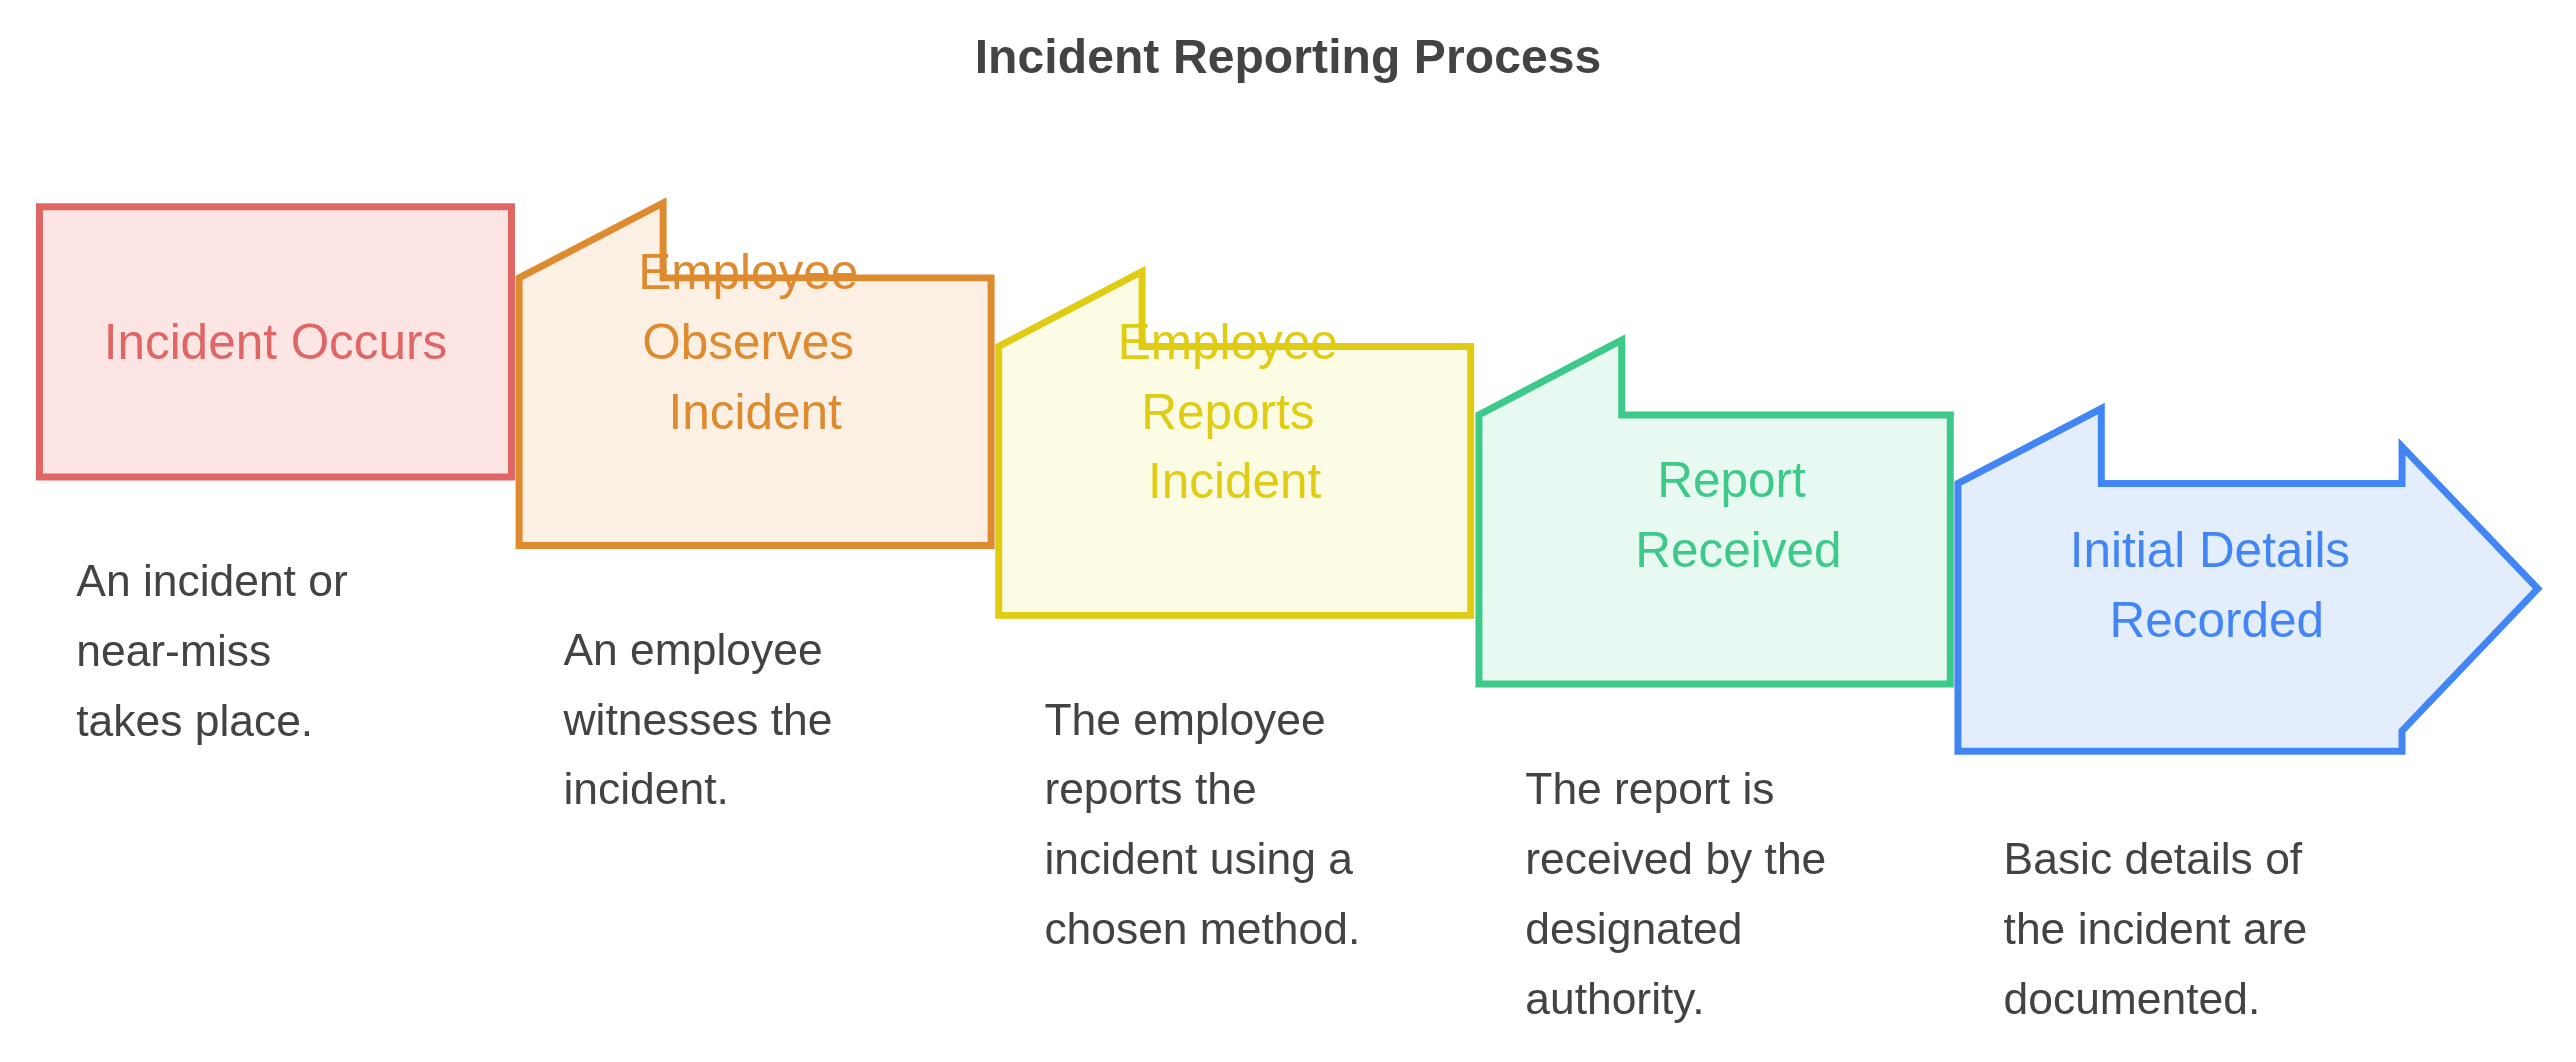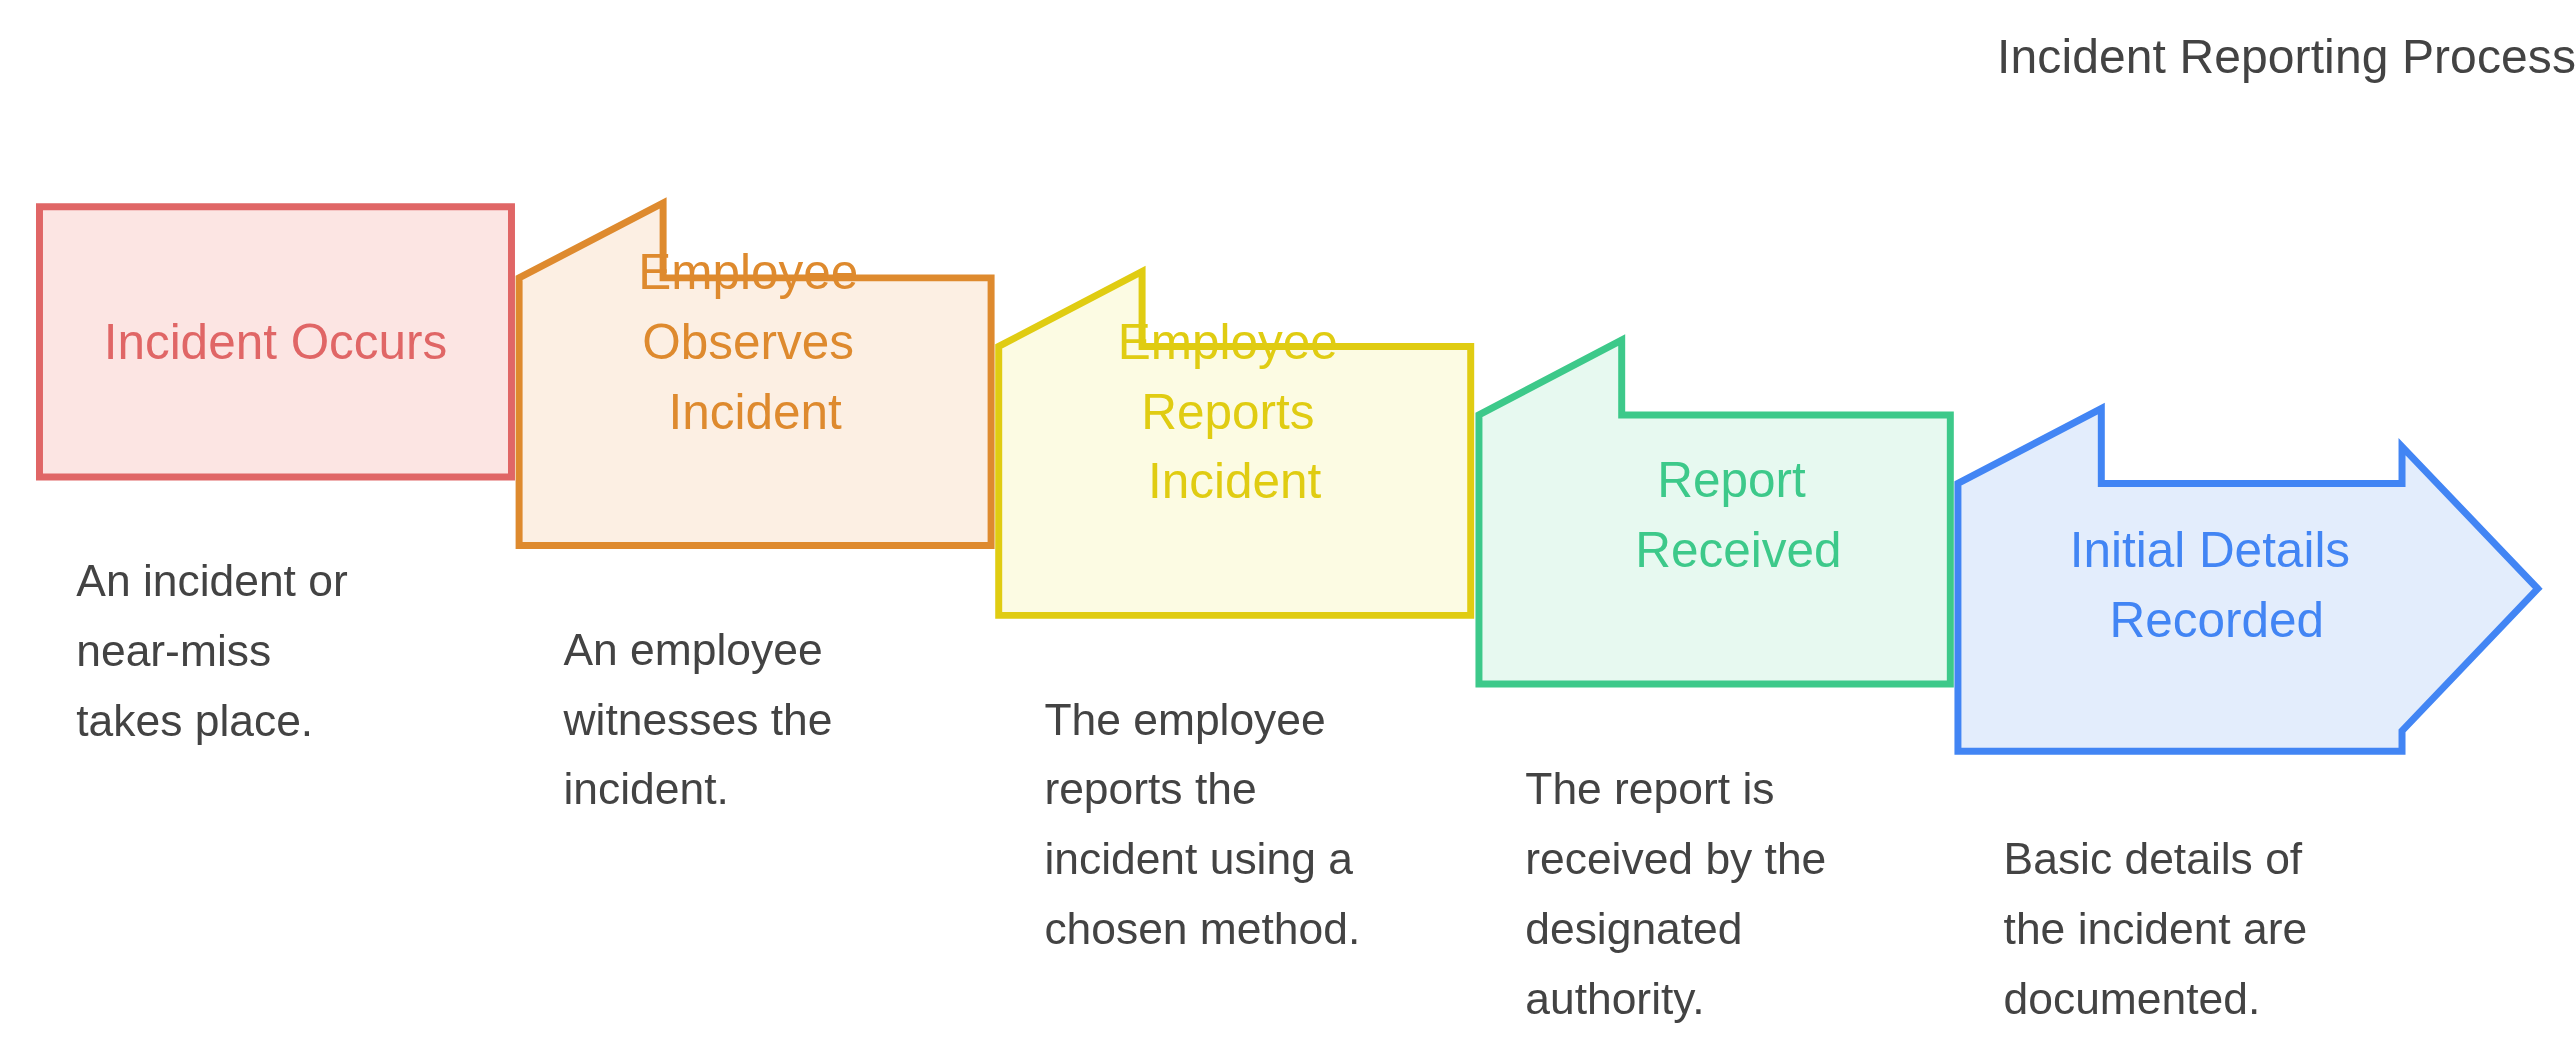--- a/index.html
+++ b/index.html
@@ -18,24 +18,24 @@
     position: relative;
     width: 2576px;
     height: 1062px;
     background: #ffffff;
   }
   #diagram-title {
     position: absolute;
     left: 0;
     top: 33px;
     width: 2576px;
-    text-align: right;
+    text-align: center;
     font-family: "Liberation Sans", sans-serif;
     font-size: 48px;
-    font-weight: normal;
+    font-weight: bold;
     color: #434343;
     letter-spacing: 0.1px;
     line-height: 1;
   }
   svg#flow {
     position: absolute;
     left: 0;
     top: 0;
     width: 2576px;
     height: 1062px;

